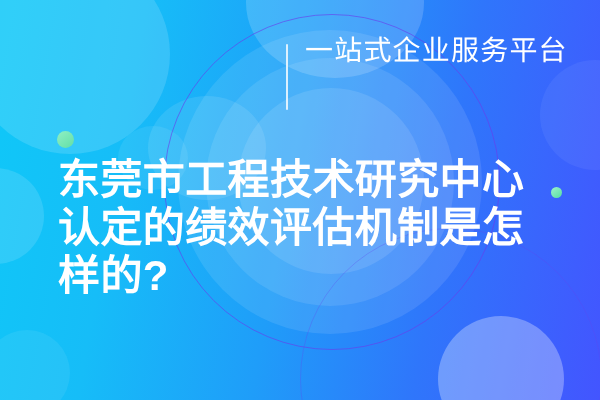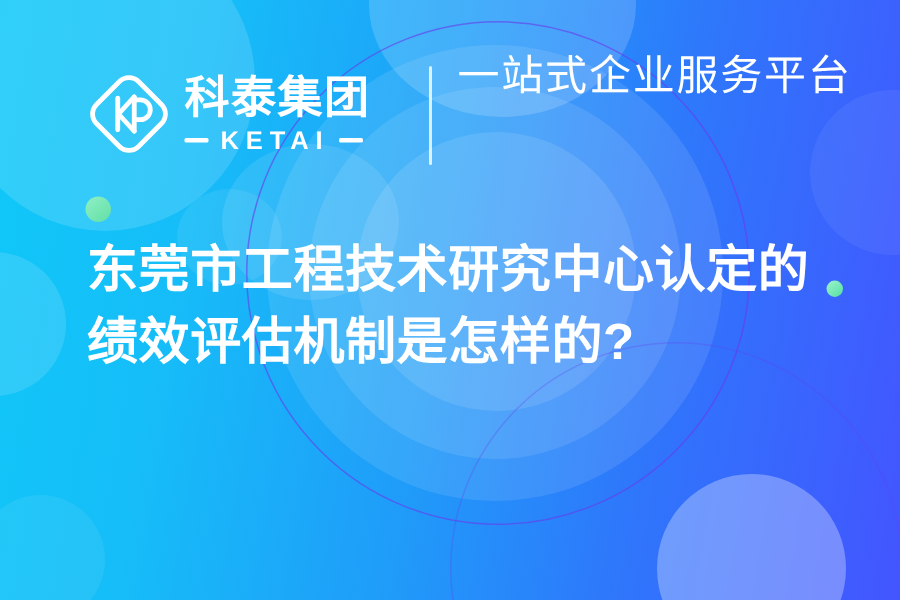--- a/index.html
+++ b/index.html
@@ -219,21 +219,21 @@
     font-family: "Liberation Serif", "DejaVu Serif", serif;
   }
 
   
   .title {
     position: absolute;
     left: 58px;
     top: 156px;
     width: 500px;
     color: #ffffff;
-    font-size: 34px;
+    font-size: 42px;
     font-weight: 700;
     line-height: 48px;
     letter-spacing: 0.4px;
     font-family: "Liberation Sans", "DejaVu Sans", sans-serif;
   }
 </style>
 </head>
 <body>
 
 <div id="banner">
@@ -251,42 +251,20 @@
     <div class="blob blob-br"></div>
     <div class="blob blob-re"></div>
     <div class="ring"></div>
     <div class="ring-2"></div>
     <div class="dot dot-green-lg"></div>
     <div class="dot dot-green-sm"></div>
   </div>
 
   <div class="header">
 
-    <div class="logo-block">
-      <span class="logo-mark">
-        <svg width="56" height="56" viewBox="0 0 56 56" fill="none" xmlns="http://www.w3.org/2000/svg">
-
-          <rect x="8.2" y="8.2" width="39.6" height="39.6" rx="9" ry="9" transform="rotate(45 28 28)" stroke="#ffffff" stroke-width="3.2" fill="none"></rect>
-
-          <path d="M20.5 17.5 L20.5 38.5" stroke="#ffffff" stroke-width="3.2" stroke-linecap="round"></path>
-          <path d="M31.5 16.5 L21.0 28.0 L31.5 39.5" stroke="#ffffff" stroke-width="3.2" stroke-linecap="round" stroke-linejoin="round" fill="none"></path>
-
-          <path d="M31.5 16.8 L31.5 39.4" stroke="#ffffff" stroke-width="3.2" stroke-linecap="round"></path>
-          <path d="M31.5 18.6 L35.6 18.6 A6.6 6.6 0 0 1 35.6 31.8 L31.5 31.8" stroke="#ffffff" stroke-width="3.2" stroke-linecap="round" fill="none"></path>
-        </svg>
-      </span>
-      <span class="logo-words">
-        <span class="logo-cn">科泰集团</span>
-        <span class="logo-en">
-          <i class="bar"></i>
-          <span class="txt">KETAI</span>
-          <i class="bar"></i>
-        </span>
-      </span>
-    </div>
 
     <div class="divider"></div>
 
     <div class="tagline">
       <div class="tagline-main">一站式企业服务平台</div>
     </div>
   </div>
 
   <div class="title">东莞市工程技术研究中心认定的绩效评估机制是怎样的?</div>
 

